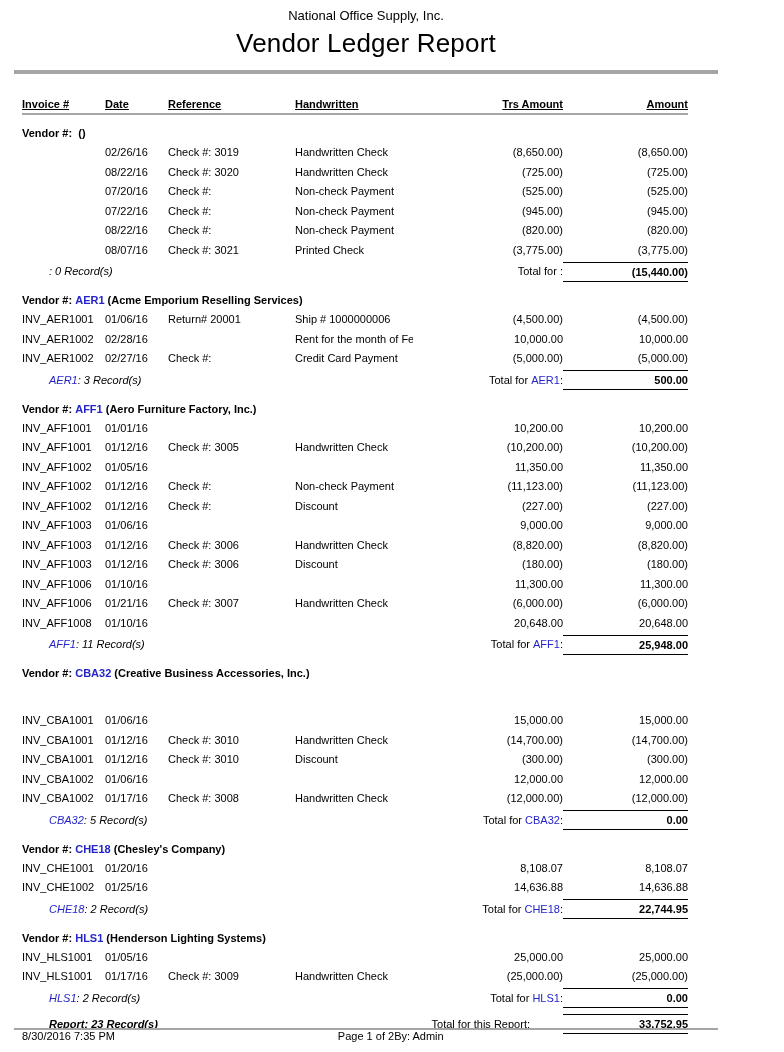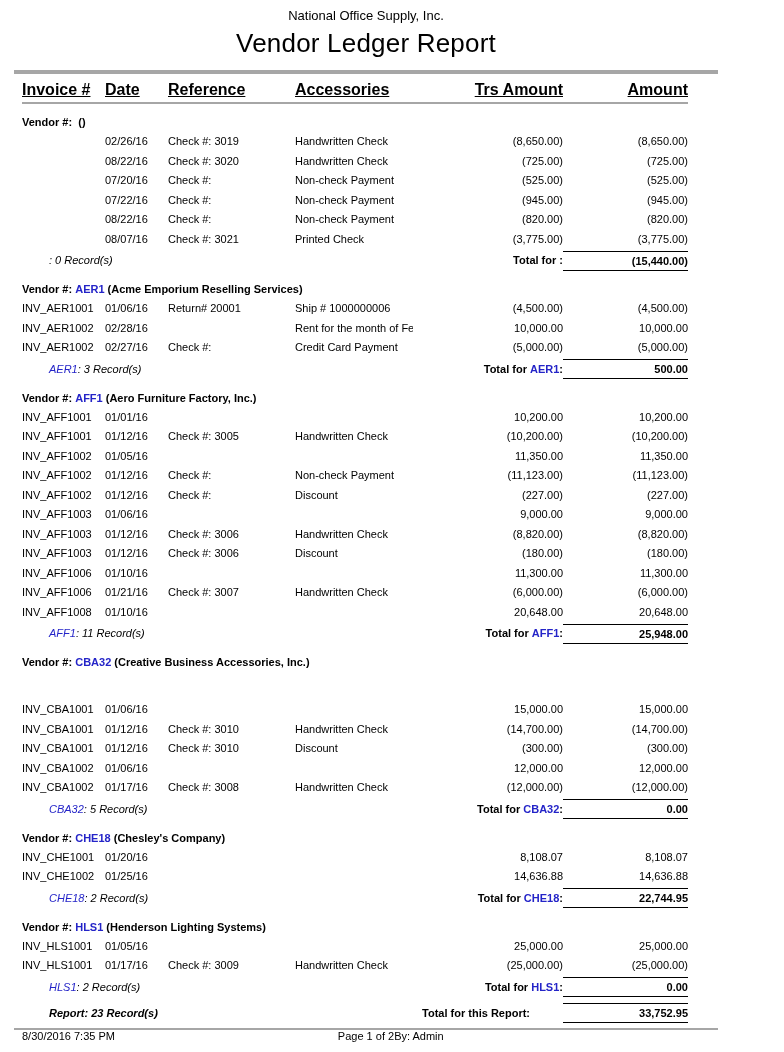--- a/index.html
+++ b/index.html
@@ -9,30 +9,30 @@
   }
   *{margin:0;padding:0;box-sizing:border-box;}
   html,body{width:784px;height:1052px;background:#ffffff;}
   body{font-family:"Liberation Sans","DejaVu Sans",sans-serif;color:var(--ink);}
   .page{position:relative;width:732px;height:1052px;padding:0 22px;overflow:hidden;background:#fff;}
   .company{text-align:center;font-size:13px;padding-top:8px;line-height:15px;}
   .title{text-align:center;font-size:26px;font-weight:400;line-height:30px;margin-top:5px;margin-bottom:12px;letter-spacing:.2px;}
   .double-rule{margin:0 -8px;height:3px;border-top:2px solid var(--rule);border-bottom:2px solid var(--rule);}
   .table{margin-right:22px;}
   .row{display:grid;grid-template-columns:83px 63px 127px 1fr 150px 125px;align-items:baseline;}
-  .thead{font-weight:bold;font-size:16px;padding:7px 0 3px;border-bottom:2px solid var(--rule);}
+  .thead{font-weight:bold;font-size:11px;padding:24px 0 3px;border-bottom:2px solid var(--rule);}
   .thead .hcell{text-decoration:underline;white-space:nowrap;}
   .cell{font-size:11px;line-height:19.5px;white-space:nowrap;overflow:hidden;}
   .num{text-align:right;}
   .vendor-header{font-size:11px;font-weight:bold;margin-top:11px;line-height:15px;margin-bottom:2px;}
   .vcode{color:var(--blue);}
   .rows.gapped{margin-top:30px;}
   .gfooter{display:grid;grid-template-columns:1fr 150px 125px;align-items:center;font-size:11px;margin:1px 0 2px;min-height:21px;}
   .records{font-style:italic;line-height:15px;margin-left:27px;}
-  .total-label{font-weight:bold;text-align:right;line-height:15px;white-space:nowrap;}
+  .total-label{font-weight:normal;text-align:right;line-height:15px;white-space:nowrap;}
   .total-amount{font-weight:bold;text-align:right;border-top:1px solid #000;border-bottom:1px solid #000;padding:2px 0;line-height:14px;}
   .rfooter{margin-top:5px;gap:33px;}
   .rfooter .records{font-weight:bold;}
   .page-footer{position:absolute;left:14px;right:14px;bottom:10px;border-top:2px solid var(--rule);padding:0 8px 0;display:grid;grid-template-columns:1fr auto 1fr;font-size:11px;}
   .pf-center{text-align:center;}
   .pf-right{text-align:left;}
 </style>
 </head>
 <body>
 
@@ -41,21 +41,21 @@
   <div class="company">National Office Supply, Inc.</div>
   <h1 class="title">Vendor Ledger Report</h1>
 
   <div class="double-rule"></div>
 
   <div class="table">
     <div class="row thead">
       <span class="hcell">Invoice #</span>
       <span class="hcell">Date</span>
       <span class="hcell">Reference</span>
-      <span class="hcell">Accessories</span>
+      <span class="hcell">Handwritten</span>
       <span class="hcell num">Trs Amount</span>
       <span class="hcell num">Amount</span>
     </div>
 
     <div>
         <section class="vendor-group">
           <div class="vendor-header"><span>Vendor #:</span><span class="vcode">&nbsp;</span><span>&nbsp;()</span></div>
           <div class="rows">
             <div class="row">
               <span class="cell"></span>

